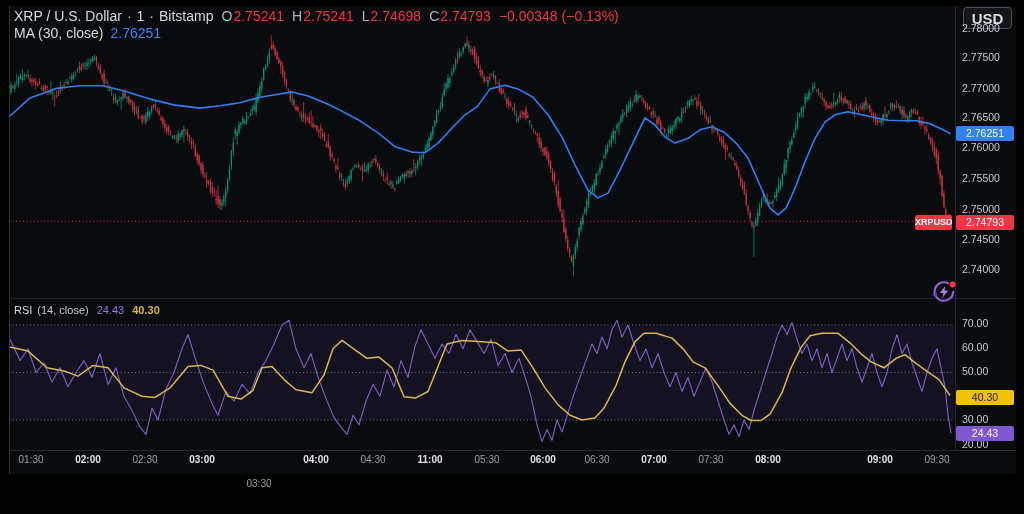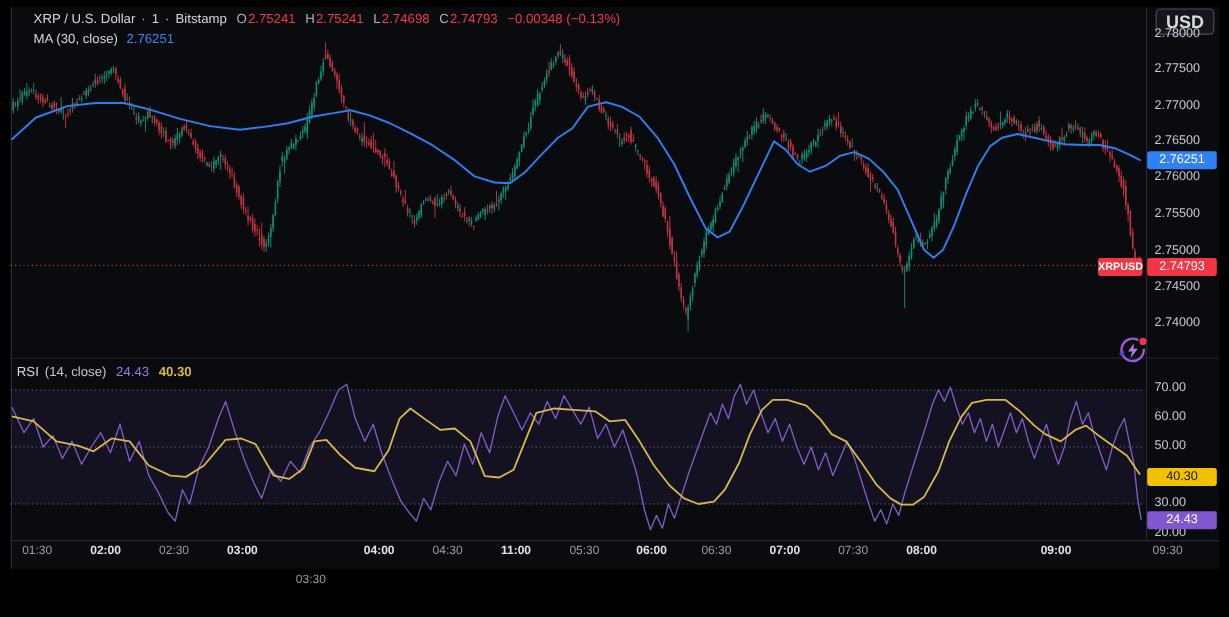--- a/index.html
+++ b/index.html
@@ -3,21 +3,21 @@
 <meta charset="utf-8">
 <style>
   html,body{margin:0;padding:0;background:#000;}
   #app{position:relative;width:1024px;height:514px;background:#000;overflow:hidden;
        font-family:"Liberation Sans",sans-serif;-webkit-font-smoothing:antialiased;}
   .widget-bg{position:absolute;left:9px;top:6px;width:1007px;height:468px;
              background:#0a0b0e;border-left:1px solid #2c2f36;box-sizing:border-box;}
   #chart-canvas{position:absolute;left:0;top:0;}
 
   
-  #legend{position:absolute;left:14px;top:9px;font-size:11px;color:#d6d9dd;line-height:14px;margin-left:14px;}
+  #legend{position:absolute;left:14px;top:9px;font-size:14px;color:#d6d9dd;line-height:14px;}
   .legend-row{display:flex;align-items:center;white-space:nowrap;}
   .legend-row + .legend-row{margin-top:3px;}
   .sep{margin:0 5px;color:#c3c6cc;}
   .ohlc-k{margin-left:8px;color:#b0b3bb;}
   .ohlc-v{color:#f23645;margin-left:1px;}
   .chg{color:#f23645;margin-left:8px;}
   .ma-val{color:#3d86f0;margin-left:7px;}
   #rsi-legend{position:absolute;left:14px;top:304px;font-size:11px;color:#d6d9dd;line-height:13px;display:flex;}
   .rsi-params{margin-left:5px;color:#c3c6cc;}
   .rsi-val{margin-left:8px;color:#9b77e0;}
@@ -1135,21 +1135,21 @@
       <div class="time-tick major" style="left: 316px;">04:00</div>
       <div class="time-tick" style="left: 373px;">04:30</div>
       <div class="time-tick major" style="left: 430px;">11:00</div>
       <div class="time-tick" style="left: 487px;">05:30</div>
       <div class="time-tick major" style="left: 543px;">06:00</div>
       <div class="time-tick" style="left: 597px;">06:30</div>
       <div class="time-tick major" style="left: 654px;">07:00</div>
       <div class="time-tick" style="left: 711px;">07:30</div>
       <div class="time-tick major" style="left: 768px;">08:00</div>
       <div class="time-tick major" style="left: 880px;">09:00</div>
-      <div class="time-tick" style="left: 973px;">09:30</div>
+      <div class="time-tick" style="left: 937px;">09:30</div>
     </div>
 
   <div class="float-label fl-blue">2.76251</div>
   <div class="float-tag">XRPUSD</div>
   <div class="float-label fl-red">2.74793</div>
   <div class="float-label fl-yellow">40.30</div>
   <div class="float-label fl-purple">24.43</div>
 
   <button class="quick-trade">
     <svg width="28" height="28" viewBox="0 0 28 28">

